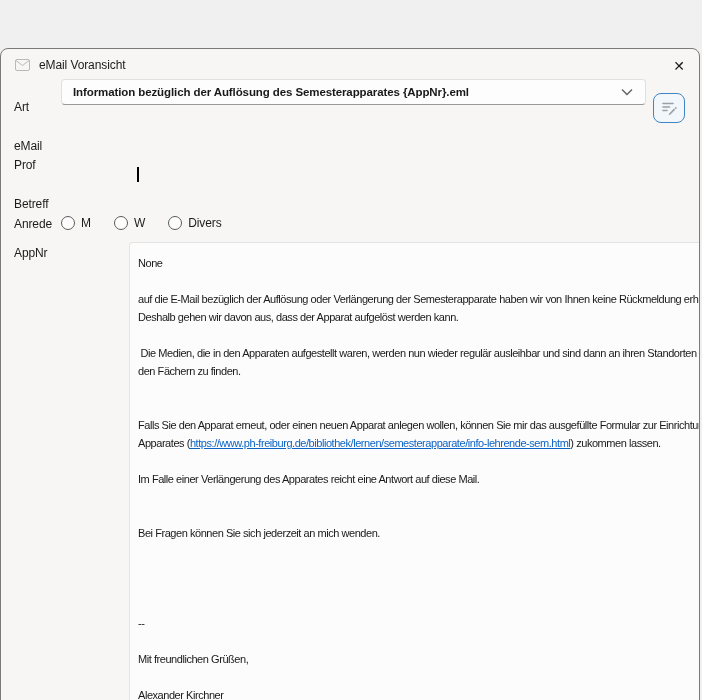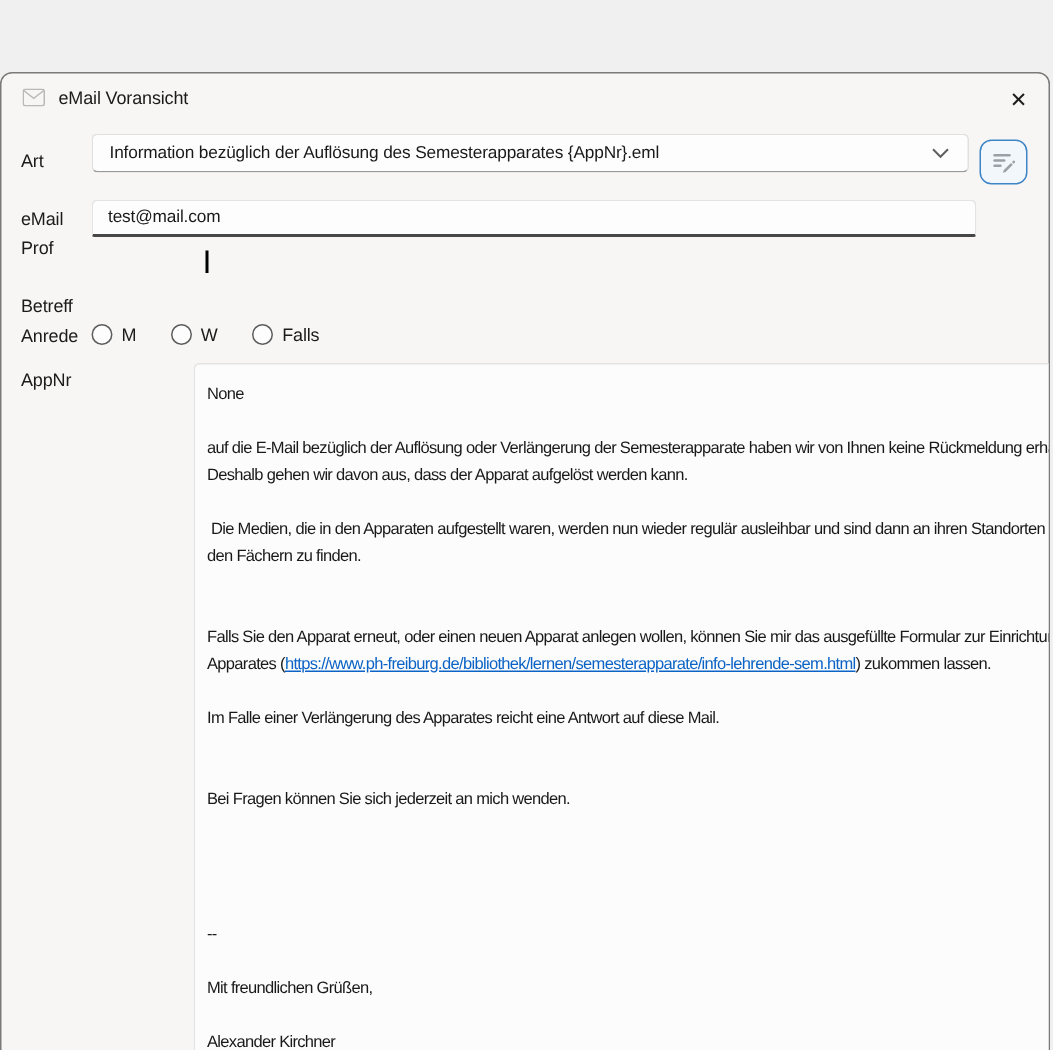--- a/index.html
+++ b/index.html
@@ -8,23 +8,23 @@
           border:1px solid #7a7a7a;border-radius:8px;box-sizing:border-box;overflow:hidden;margin-top:48px;}
   
   .titlebar{position:absolute;left:0;top:0;width:100%;height:32px;}
   .mail-win-icon{position:absolute;left:14px;top:10px;width:15px;height:12px;}
   .title-text{position:absolute;left:38px;top:9px;font-size:12px;letter-spacing:-0.1px;color:#1b1b1b;}
   .close-btn{position:absolute;right:6px;top:4px;width:28px;height:26px;display:flex;align-items:center;
              justify-content:center;font-size:14px;color:#1b1b1b;cursor:pointer;border-radius:4px;}
   
   .flabel{position:absolute;left:13px;font-size:12px;letter-spacing:-0.1px;color:#1b1b1b;}
   
-  .combo{position:absolute;left:60px;top:40px;width:585px;height:26px;background:#fdfdfd;
+  .combo{position:absolute;left:60px;top:30px;width:585px;height:26px;background:#fdfdfd;
          border:1px solid #e0e0e0;border-bottom-color:#999;border-radius:4px;box-sizing:border-box;
-         display:flex;align-items:center;cursor:default;}
+         display:flex;align-items:center;cursor:default;font-weight:bold;}
   .combo-value{padding-left:11px;font-size:11.5px;letter-spacing:-0.1px;color:#191919;white-space:nowrap;
                overflow:hidden;flex:1;}
   .combo-chev{margin-right:12px;flex:none;width:12px;height:8px;}
   
   .edit-btn{position:absolute;left:652px;top:44px;width:32px;height:30px;background:#f2f7fc;
             border:1px solid #3f85c6;border-radius:8px;box-sizing:border-box;display:flex;
             align-items:center;justify-content:center;cursor:pointer;}
   
   .tinput{position:absolute;left:60px;width:590px;height:25px;background:#fdfdfd;border:1px solid #e3e3e3;
           border-radius:4px 4px 2px 2px;box-sizing:border-box;padding:0 0 0 10px;font-family:"Liberation Sans",sans-serif;
@@ -91,40 +91,39 @@
             <line x1="2" y1="7" x2="8.5" y2="7"></line>
             <line x1="2" y1="10.5" x2="6" y2="10.5"></line>
           </g>
           <path d="M8.2 13.4 L7.6 15.2 L9.4 14.6 L14.2 9.8 L13 8.6 Z" fill="#9aa0a6"></path>
           <path d="M13.6 8 L14.8 9.2 L15.5 8.5 C15.8 8.2 15.8 7.7 15.5 7.4 L14.9 6.8 Z" fill="#9aa0a6"></path>
         </svg>
       </span>
     </div>
 
     <span class="flabel" style="top:90px;">eMail</span>
-    <input class="tinput u-dark" style="top: 84px;" type="text" readonly="" value="test@mail.com">
 
     <span class="flabel" style="top:109px;">Prof</span>
     <div class="caret"></div>
 
     <span class="flabel" style="top:148px;">Betreff</span>
 
     <span class="flabel" style="top:168px;">Anrede</span>
     <div class="radio-row">
       <span class="radio-item">
         <span class="radio-circle"></span>
         <span class="radio-label">M</span>
       </span>
       <span class="radio-item">
         <span class="radio-circle"></span>
         <span class="radio-label">W</span>
       </span>
       <span class="radio-item">
         <span class="radio-circle"></span>
-        <span class="radio-label">Falls</span>
+        <span class="radio-label">Divers</span>
       </span>
     </div>
 
     <span class="flabel" style="top:197px;">AppNr</span>
     <div class="mailbox">
       <div class="mail-content"><span>None
 
 auf die E-Mail bezüglich der Auflösung oder Verlängerung der Semesterapparate haben wir von Ihnen keine Rückmeldung erhalten. Deshalb gehen wir davon aus, dass der Apparat aufgelöst werden kann.
 
  Die Medien, die in den Apparaten aufgestellt waren, werden nun wieder regulär ausleihbar und sind dann an ihren Standorten bei den Fächern zu finden.

